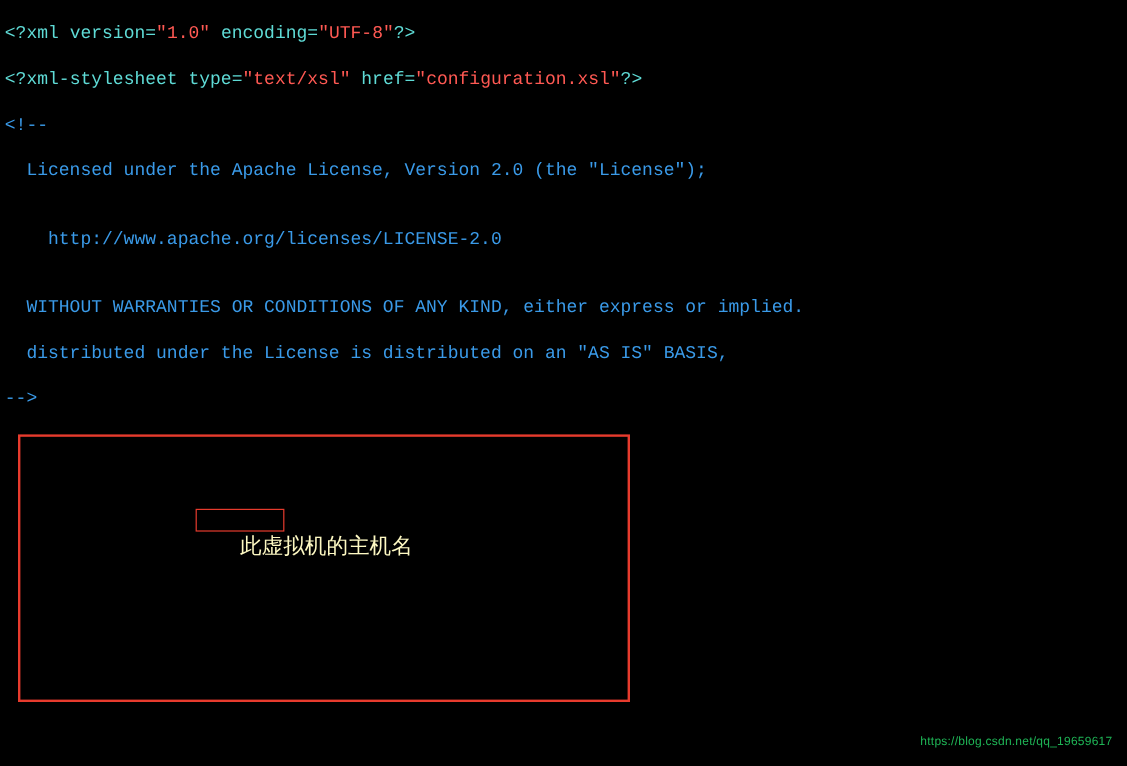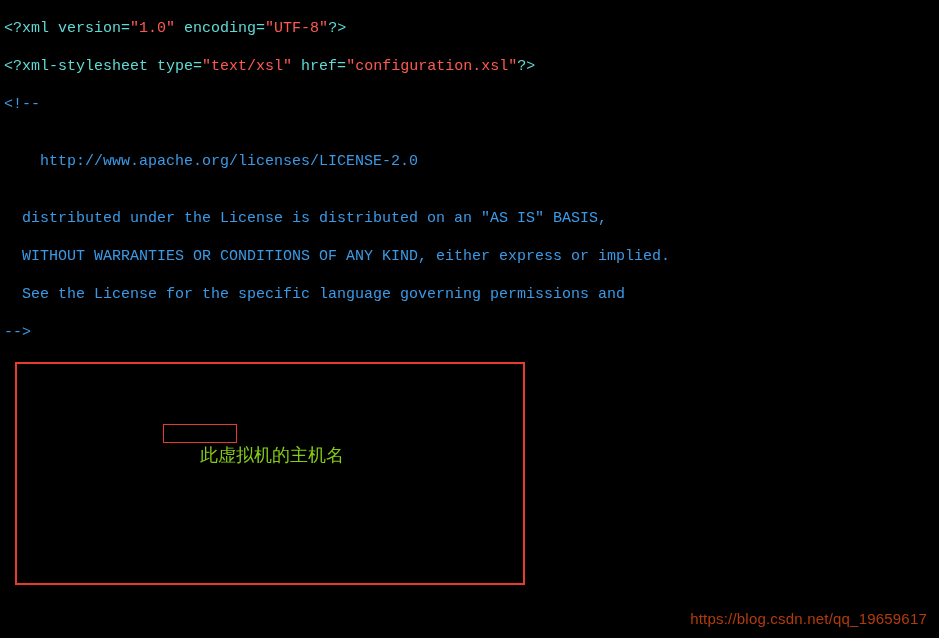--- a/index.html
+++ b/index.html
@@ -36,51 +36,51 @@
     position: absolute;
     border: 1px solid #e73b2d;
     pointer-events: none;
     left: 163px;
     top: 424px;
     width: 72px;
     height: 17px;
   }
   .red-label {
     position: absolute;
-    color: #84cc16;
+    color: #fef9c3;
     font-family: "SimSun", "Microsoft YaHei", sans-serif;
     font-size: 18px;
     left: 200px;
     top: 446px;
     pointer-events: none;
   }
   .watermark {
     position: absolute;
     right: 12px;
     bottom: 10px;
-    color: #c2410c;
+    color: #22c55e;
     font-family: Arial, sans-serif;
-    font-size: 15px;
+    font-size: 10px;
     opacity: 0.92;
     letter-spacing: 0.2px;
   }
 </style>
 </head>
 <body>
 
 <div class="terminal">
 <div><span class="teal">&lt;?</span><span class="teal">xml</span><span class="teal"> version</span><span class="teal">=</span><span class="red">"1.0"</span><span class="teal"> encoding</span><span class="teal">=</span><span class="red">"UTF-8"</span><span class="teal">?&gt;</span></div>
 <div><span class="teal">&lt;?</span><span class="teal">xml-stylesheet</span><span class="teal"> type</span><span class="teal">=</span><span class="red">"text/xsl"</span><span class="teal"> href</span><span class="teal">=</span><span class="red">"configuration.xsl"</span><span class="teal">?&gt;</span></div>
 <div class="comment">&lt;!--</div>
+<div class="comment">  Licensed under the Apache License, Version 2.0 (the "License");</div>
 <div class="comment"></div>
 <div class="comment">    http://www.apache.org/licenses/LICENSE-2.0</div>
 <div class="comment"></div>
+<div class="comment">  WITHOUT WARRANTIES OR CONDITIONS OF ANY KIND, either express or implied.</div>
 <div class="comment">  distributed under the License is distributed on an "AS IS" BASIS,</div>
-<div class="comment">  WITHOUT WARRANTIES OR CONDITIONS OF ANY KIND, either express or implied.</div>
-<div class="comment">  See the License for the specific language governing permissions and</div>
 <div class="comment">--&gt;</div>
 <div>&nbsp;</div>
 <div>&nbsp;</div>
 
 
 
 
 
 
 

